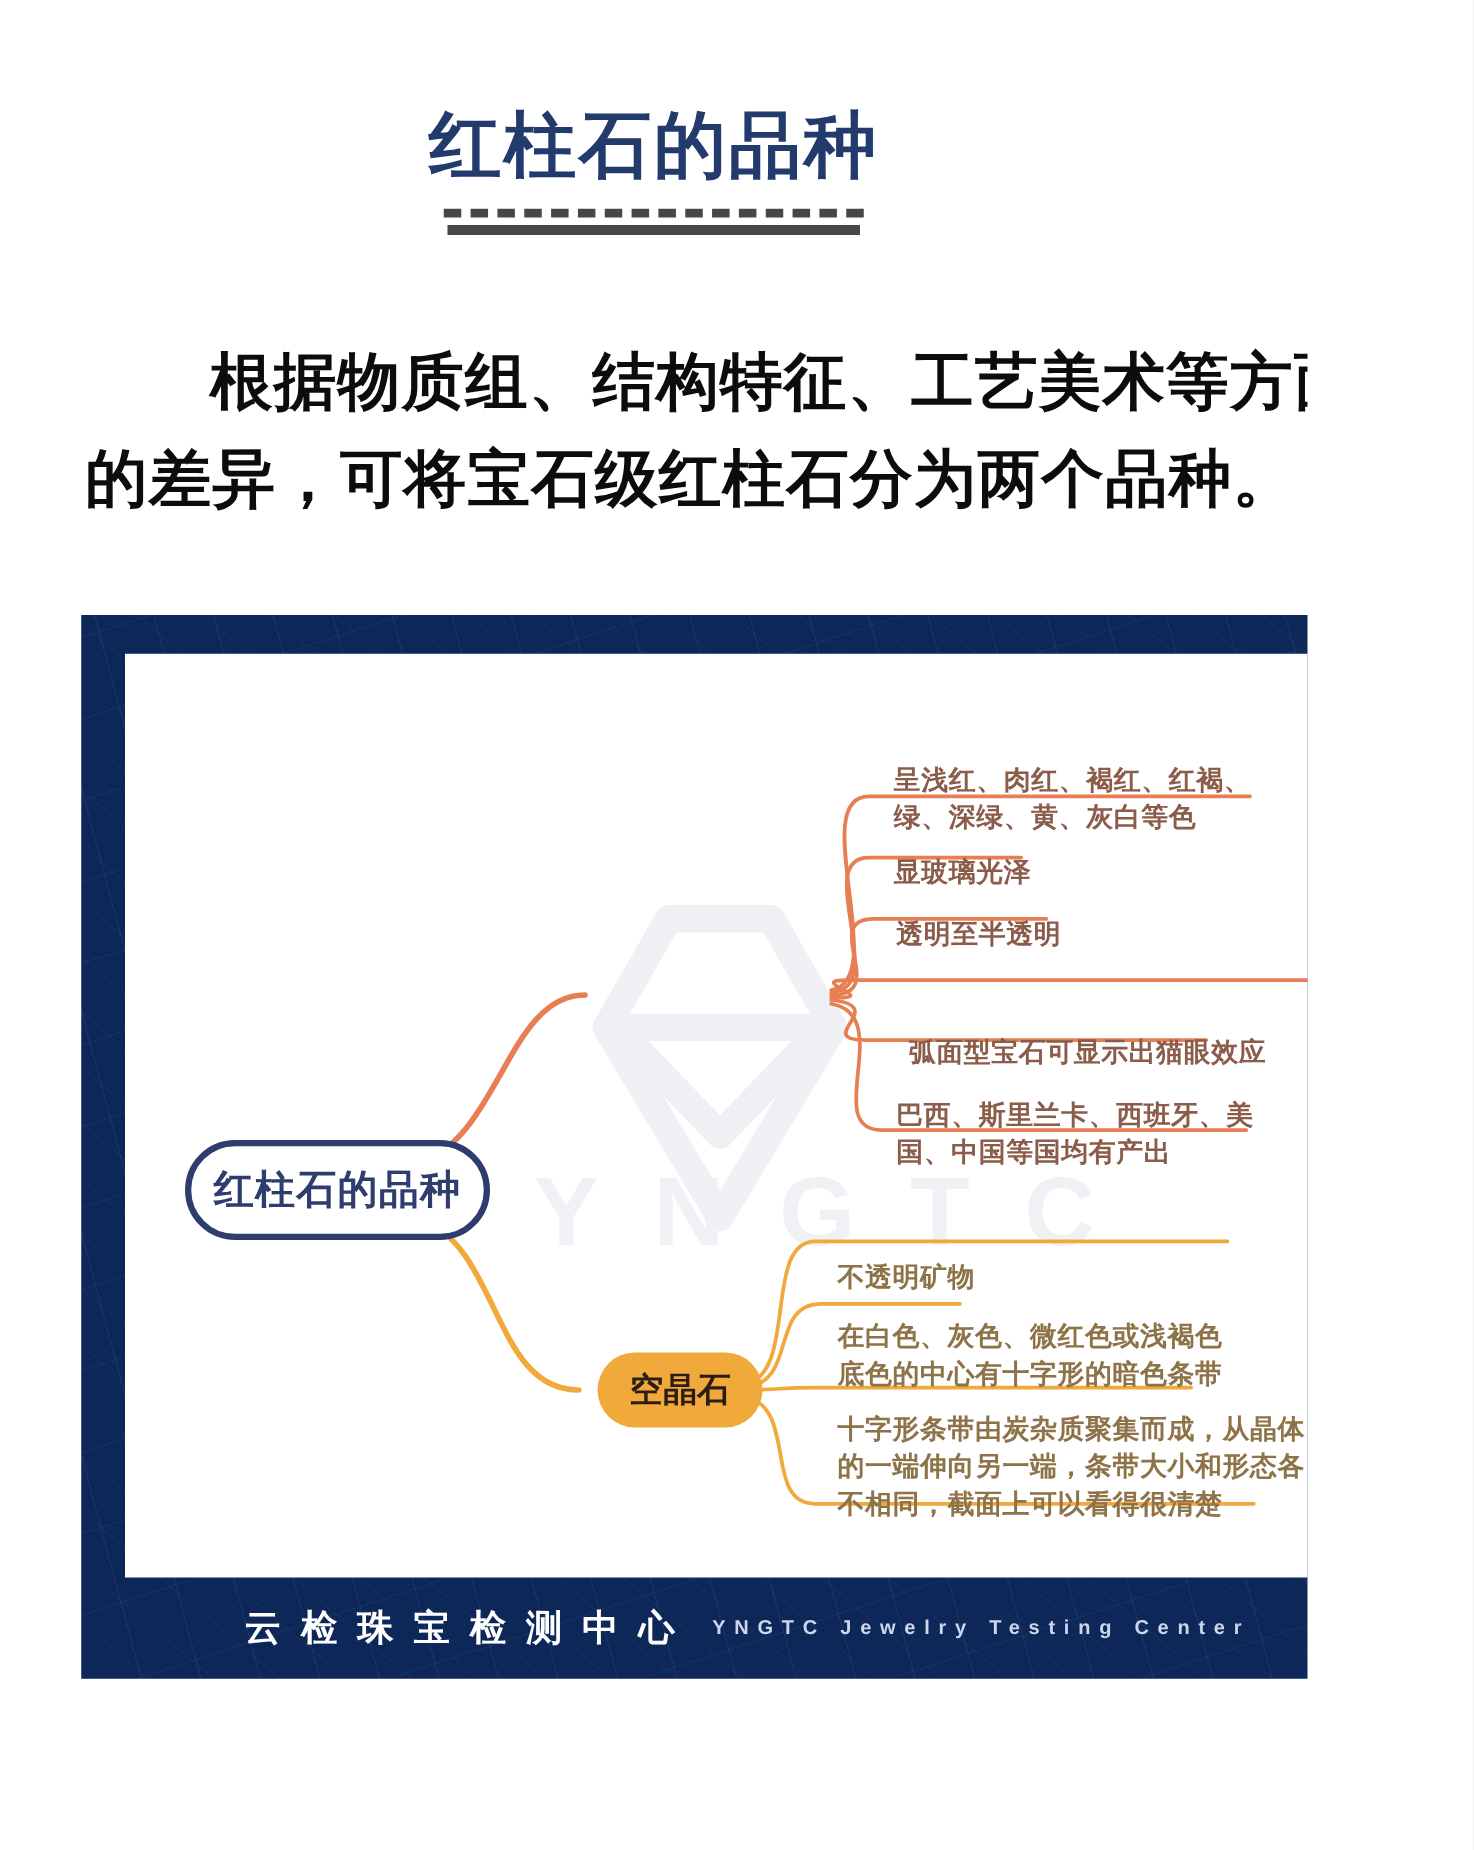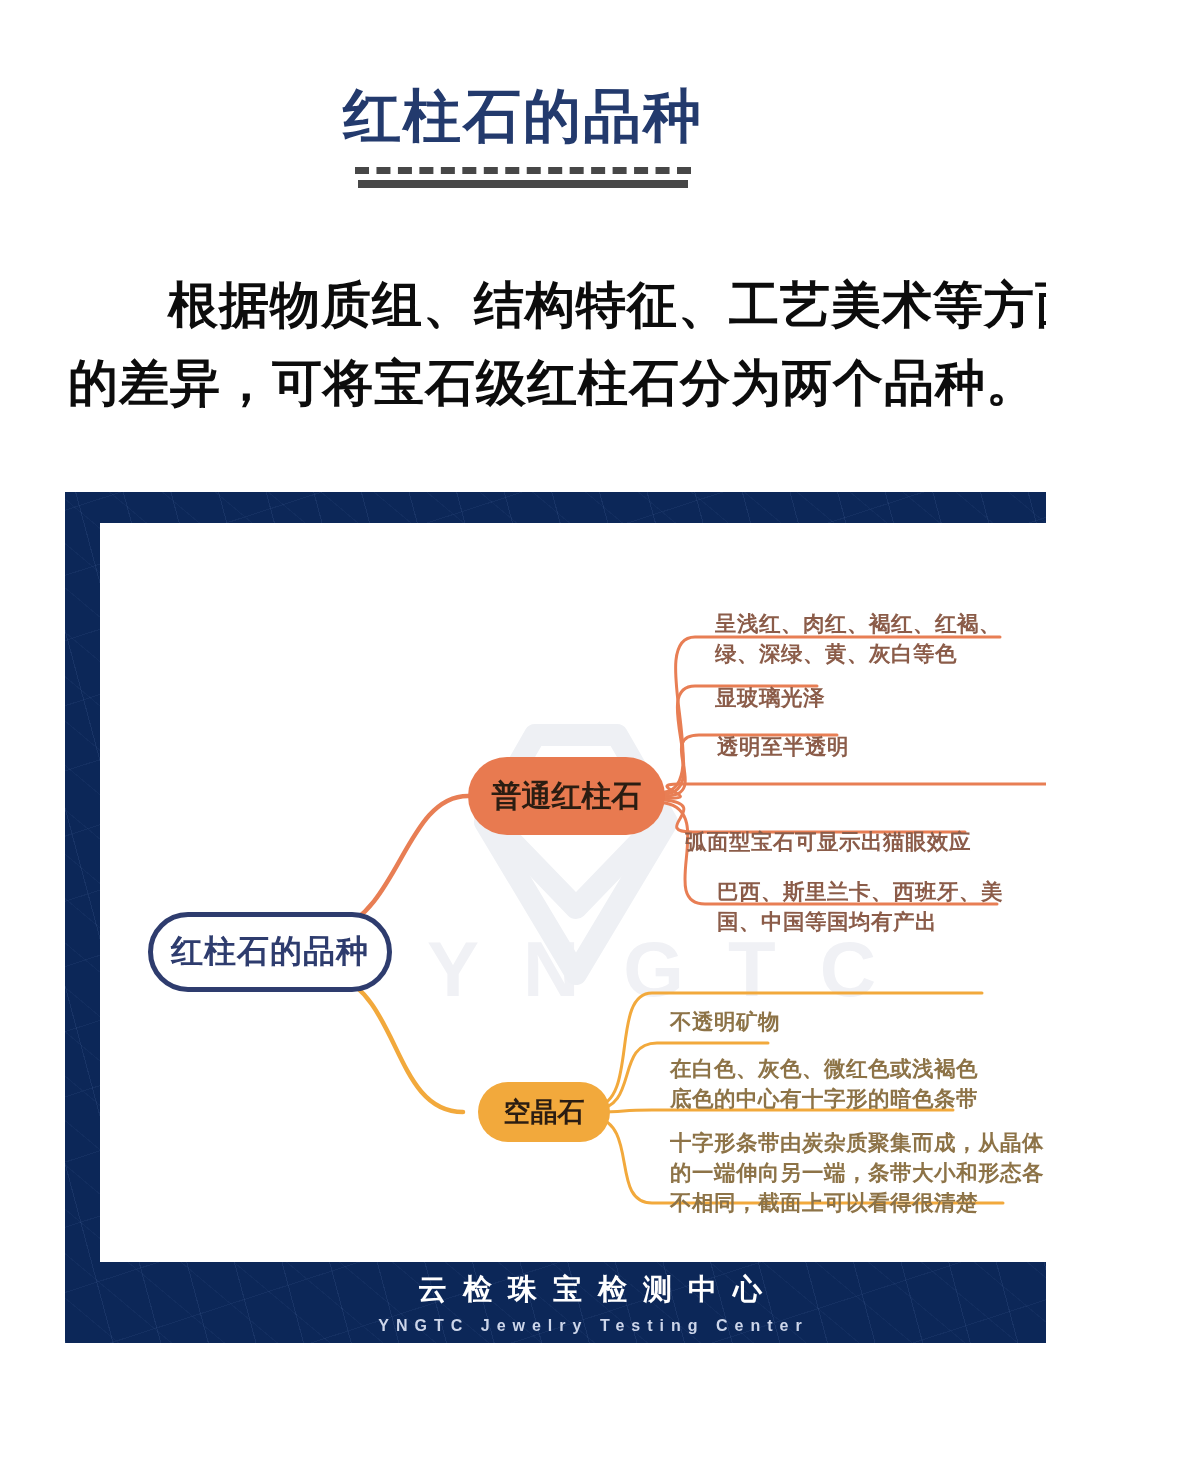--- a/index.html
+++ b/index.html
@@ -40,21 +40,21 @@
   .pill.b2{left:413px;top:590px;width:132px;height:60px;border-radius:30px;
         background:#f2a93c;color:#2b1d12;font-size:27px;}
 
   .leaf{position:absolute;font-size:21.5px;line-height:30px;font-weight:600;
         white-space:pre-line;z-index:4;letter-spacing:0.5px;}
   .leaf.o{color:#8b5c49;margin-top:29px;}
   .leaf.y{color:#8d7347;}
 
   
   .brand{position:absolute;left:0;bottom:0;width:1050px;height:81px;z-index:5;
-        display:flex;flex-direction:column;align-items:center;justify-content:center;gap:7px;}
+        display:flex;flex-direction:row;align-items:center;justify-content:center;gap:7px;}
   .brand-cn{color:#ffffff;font-size:29px;font-weight:600;letter-spacing:16px;text-indent:16px;}
   .brand-en{color:#cdd6ea;font-size:16px;font-weight:600;letter-spacing:7px;text-indent:7px;}
 </style>
 </head>
 <body>
 
 <div class="page">
 
   <h1 class="page-title">红柱石的品种</h1>
   <div class="title-underline">
@@ -94,28 +94,27 @@
 
       <g stroke="#f2a93c" stroke-width="3" stroke-linecap="round" fill="none">
         <path d="M 530 615 C 574 610, 545 501, 587 501 L 917 501"></path>
         <path d="M 530 618 C 574 615, 550 551, 592 551 L 703 551"></path>
         <path d="M 530 620 C 565 620, 552 618, 587 618 L 888 618"></path>
         <path d="M 530 625 C 574 633, 545 711, 587 711 L 938 711"></path>
       </g>
     </svg>
 
     <div class="pill root">红柱石的品种</div>
-    <div class="pill b1">普通红柱石</div>
     <div class="pill b2">空晶石</div>
 
     <div class="leaf o" style="left:650px;top:88px">呈浅红、肉红、褐红、红褐、
 绿、深绿、黄、灰白等色</div>
     <div class="leaf o" style="left:650px;top:162px">显玻璃光泽</div>
     <div class="leaf o" style="left:652px;top:211px">透明至半透明</div>
-    <div class="leaf o" style="left:620px;top:306px">弧面型宝石可显示出猫眼效应</div>
+    <div class="leaf o" style="left:662px;top:306px">弧面型宝石可显示出猫眼效应</div>
     <div class="leaf o" style="left:652px;top:356px">巴西、斯里兰卡、西班牙、美
 国、中国等国均有产出</div>
 
     <div class="leaf y" style="left:605px;top:515px">不透明矿物</div>
     <div class="leaf y" style="left:605px;top:562px">在白色、灰色、微红色或浅褐色
 底色的中心有十字形的暗色条带</div>
     <div class="leaf y" style="left:605px;top:636px">十字形条带由炭杂质聚集而成，从晶体
 的一端伸向另一端，条带大小和形态各
 不相同，截面上可以看得很清楚</div>
 

